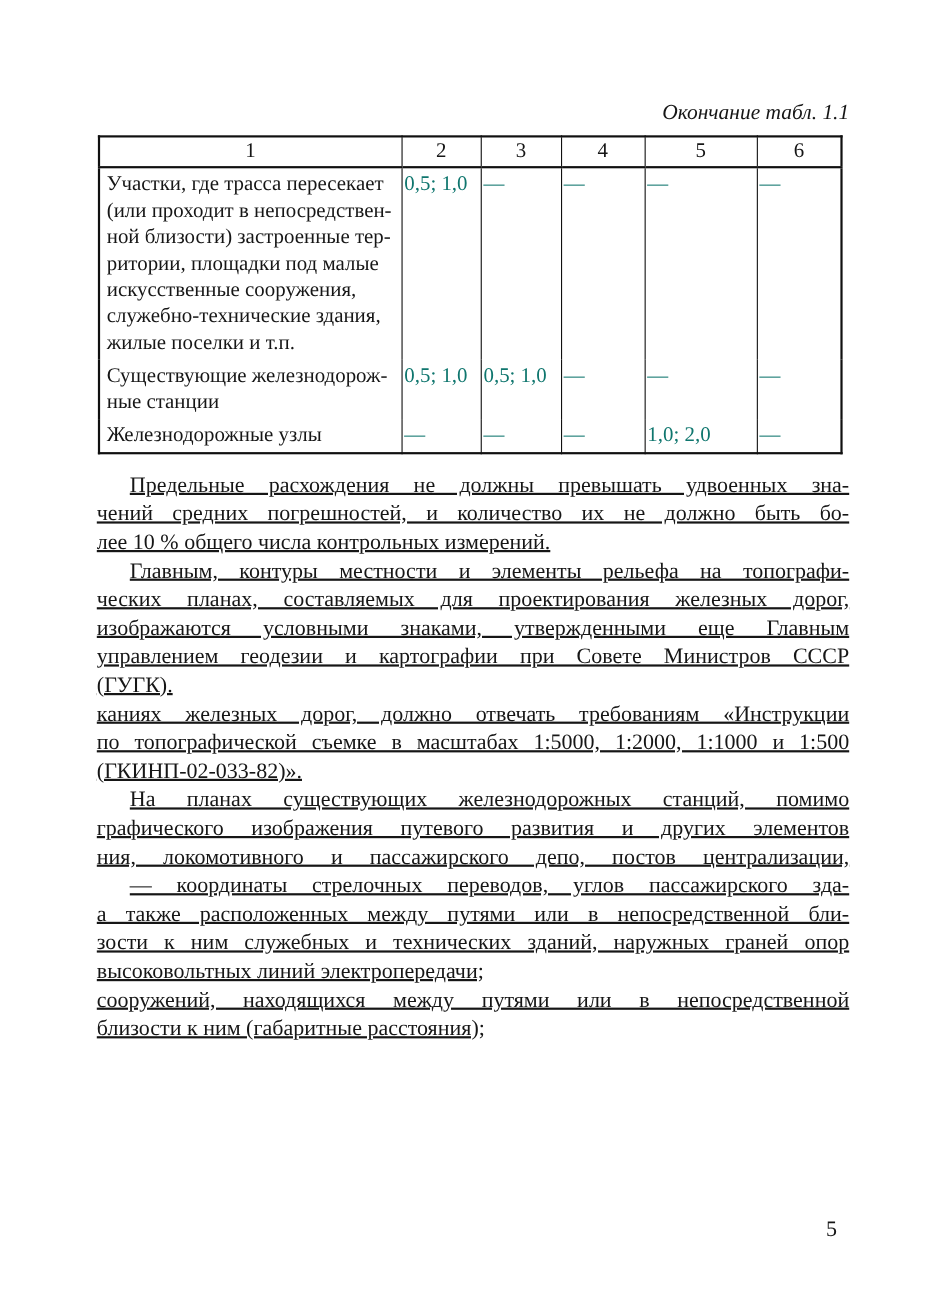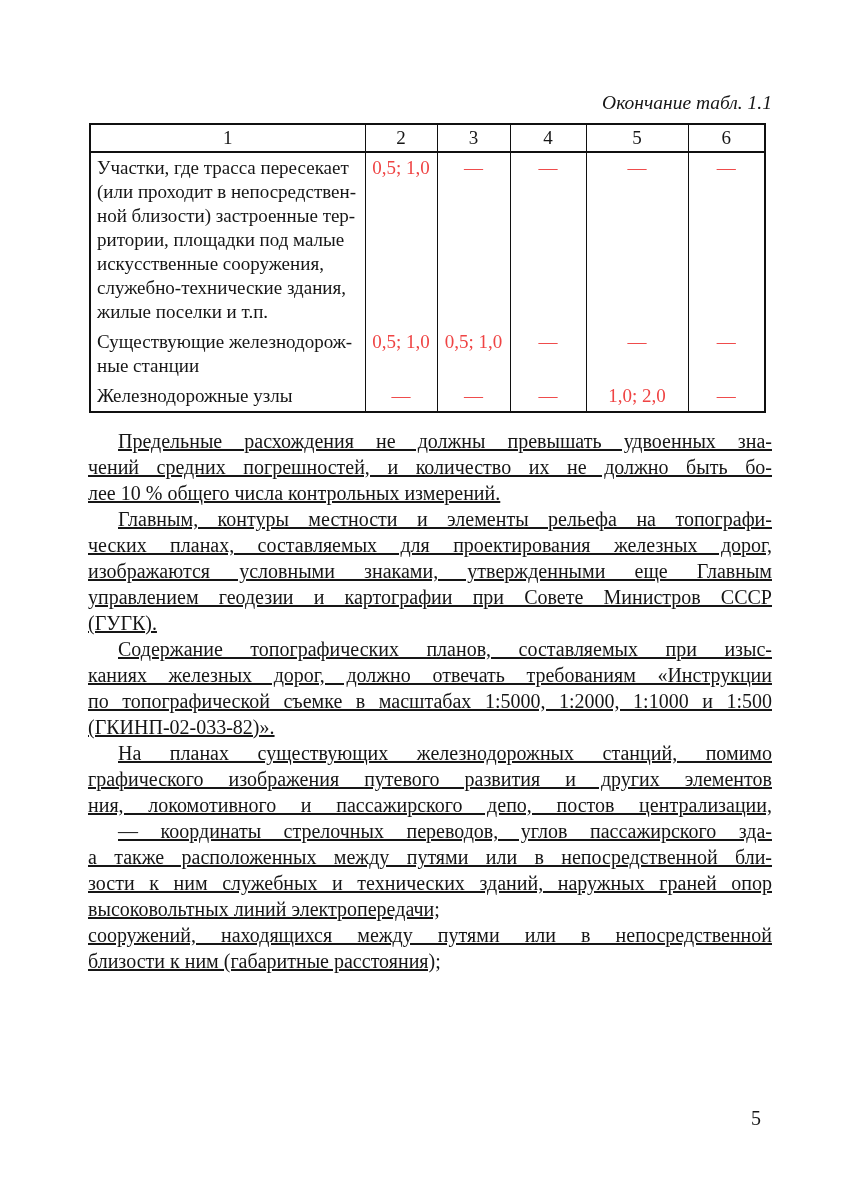--- a/index.html
+++ b/index.html
@@ -43,21 +43,21 @@
     font-size: 19px;
   }
   table.scan-table thead th:first-child { border-left: none; }
   table.scan-table td {
     border-left: 1px solid #101010;
     vertical-align: top;
     padding: 3px 2px 3px 2px;
   }
   table.scan-table td:first-child { border-left: none; padding-left: 6px; }
   .cell-line { line-height: 24px; white-space: nowrap; }
-  td.value-cell { text-align: center; line-height: 24px; color: #ef4444; }
+  td.value-cell { text-align: left; line-height: 24px; color: #0f766e; }
   .paragraphs { margin-top: 15px; text-decoration: underline; }
   .para { margin: 0; font-size: 20px; }
   .pline {
     line-height: 26px;
     text-align: justify;
     text-align-last: justify;
   }
   .pline.last { text-align-last: left; }
   .para.indent .pline.first { padding-left: 30px; }
   .page-number {
@@ -142,21 +142,20 @@
         <div class="pline last">лее 10 % общего числа контрольных измерений.</div>
       </div>
       <div class="para indent">
         <div class="pline first">Главным, контуры местности и элементы рельефа на топографи-</div>
         <div class="pline">ческих планах, составляемых для проектирования железных дорог,</div>
         <div class="pline">изображаются условными знаками, утвержденными еще Главным</div>
         <div class="pline">управлением геодезии и картографии при Совете Министров СССР</div>
         <div class="pline last">(ГУГК).</div>
       </div>
       <div class="para indent">
-        <div class="pline first">Содержание топографических планов, составляемых при изыс-</div>
         <div class="pline">каниях железных дорог, должно отвечать требованиям «Инструкции</div>
         <div class="pline">по топографической съемке в масштабах 1:5000, 1:2000, 1:1000 и 1:500</div>
         <div class="pline last">(ГКИНП-02-033-82)».</div>
       </div>
       <div class="para indent">
         <div class="pline first">На планах существующих железнодорожных станций, помимо</div>
         <div class="pline">графического изображения путевого развития и других элементов</div>
       </div>
       <div class="para indent">
         <div class="pline">ния, локомотивного и пассажирского депо, постов централизации,</div>

